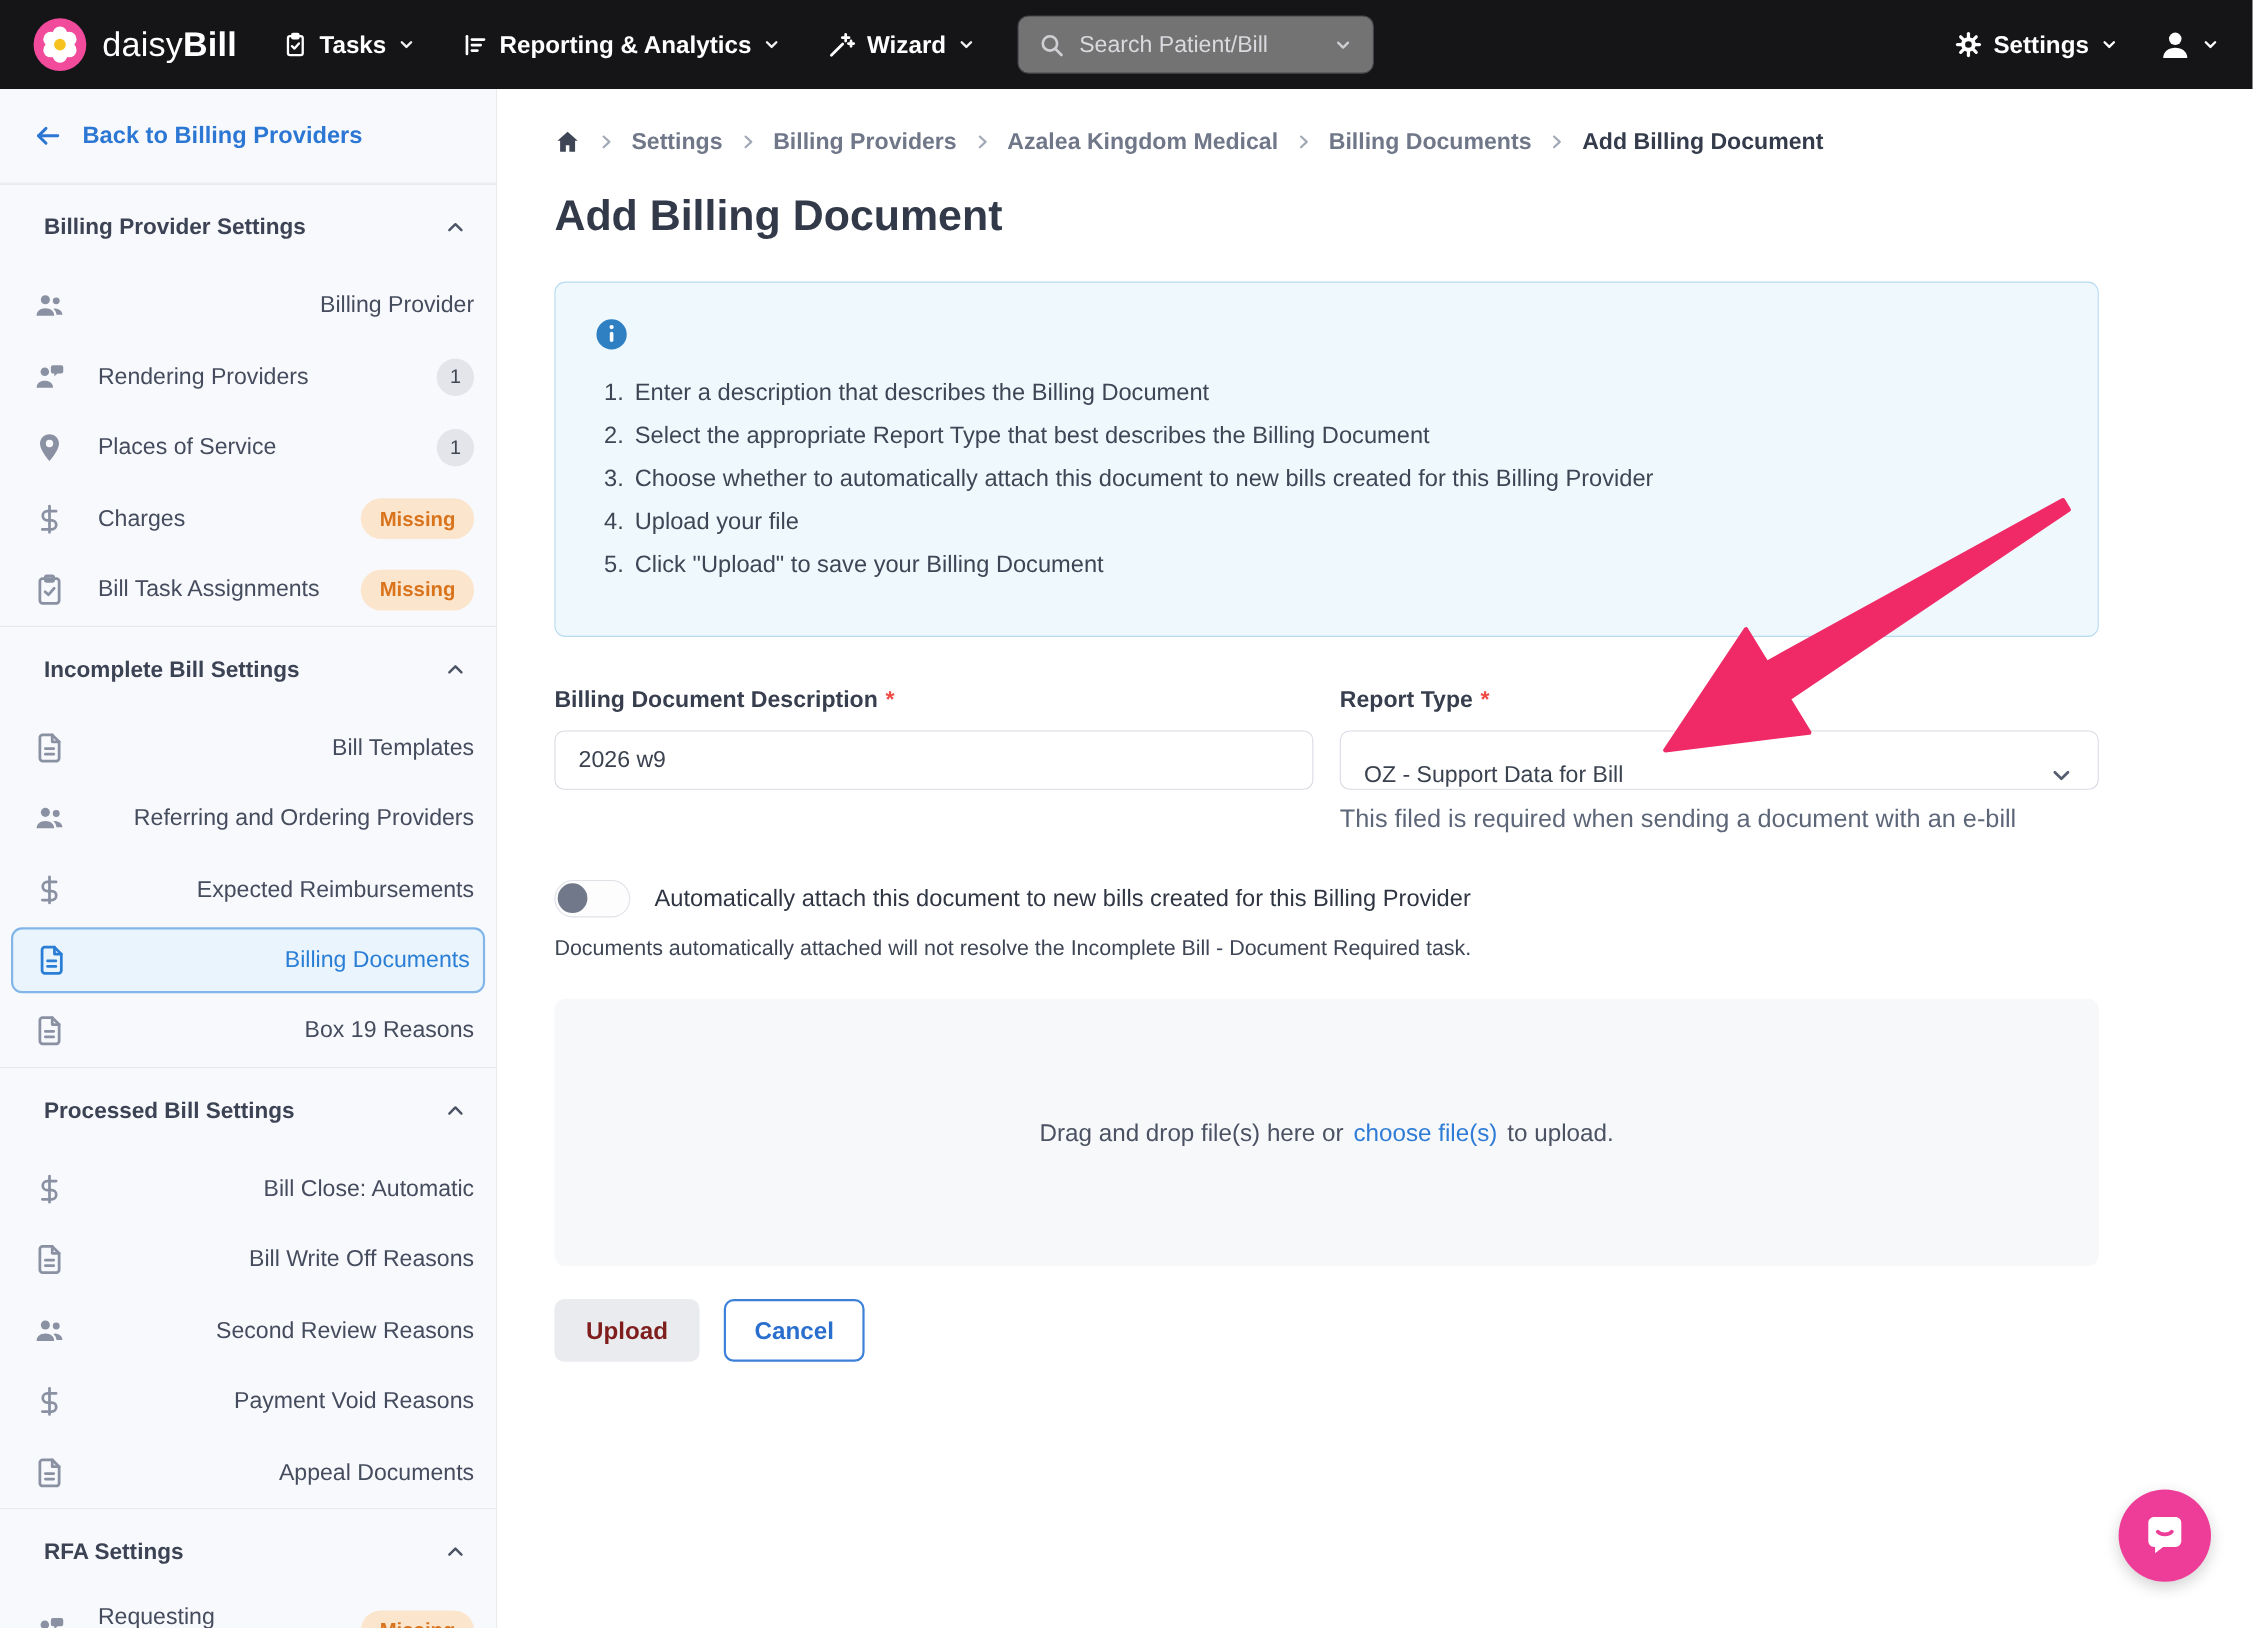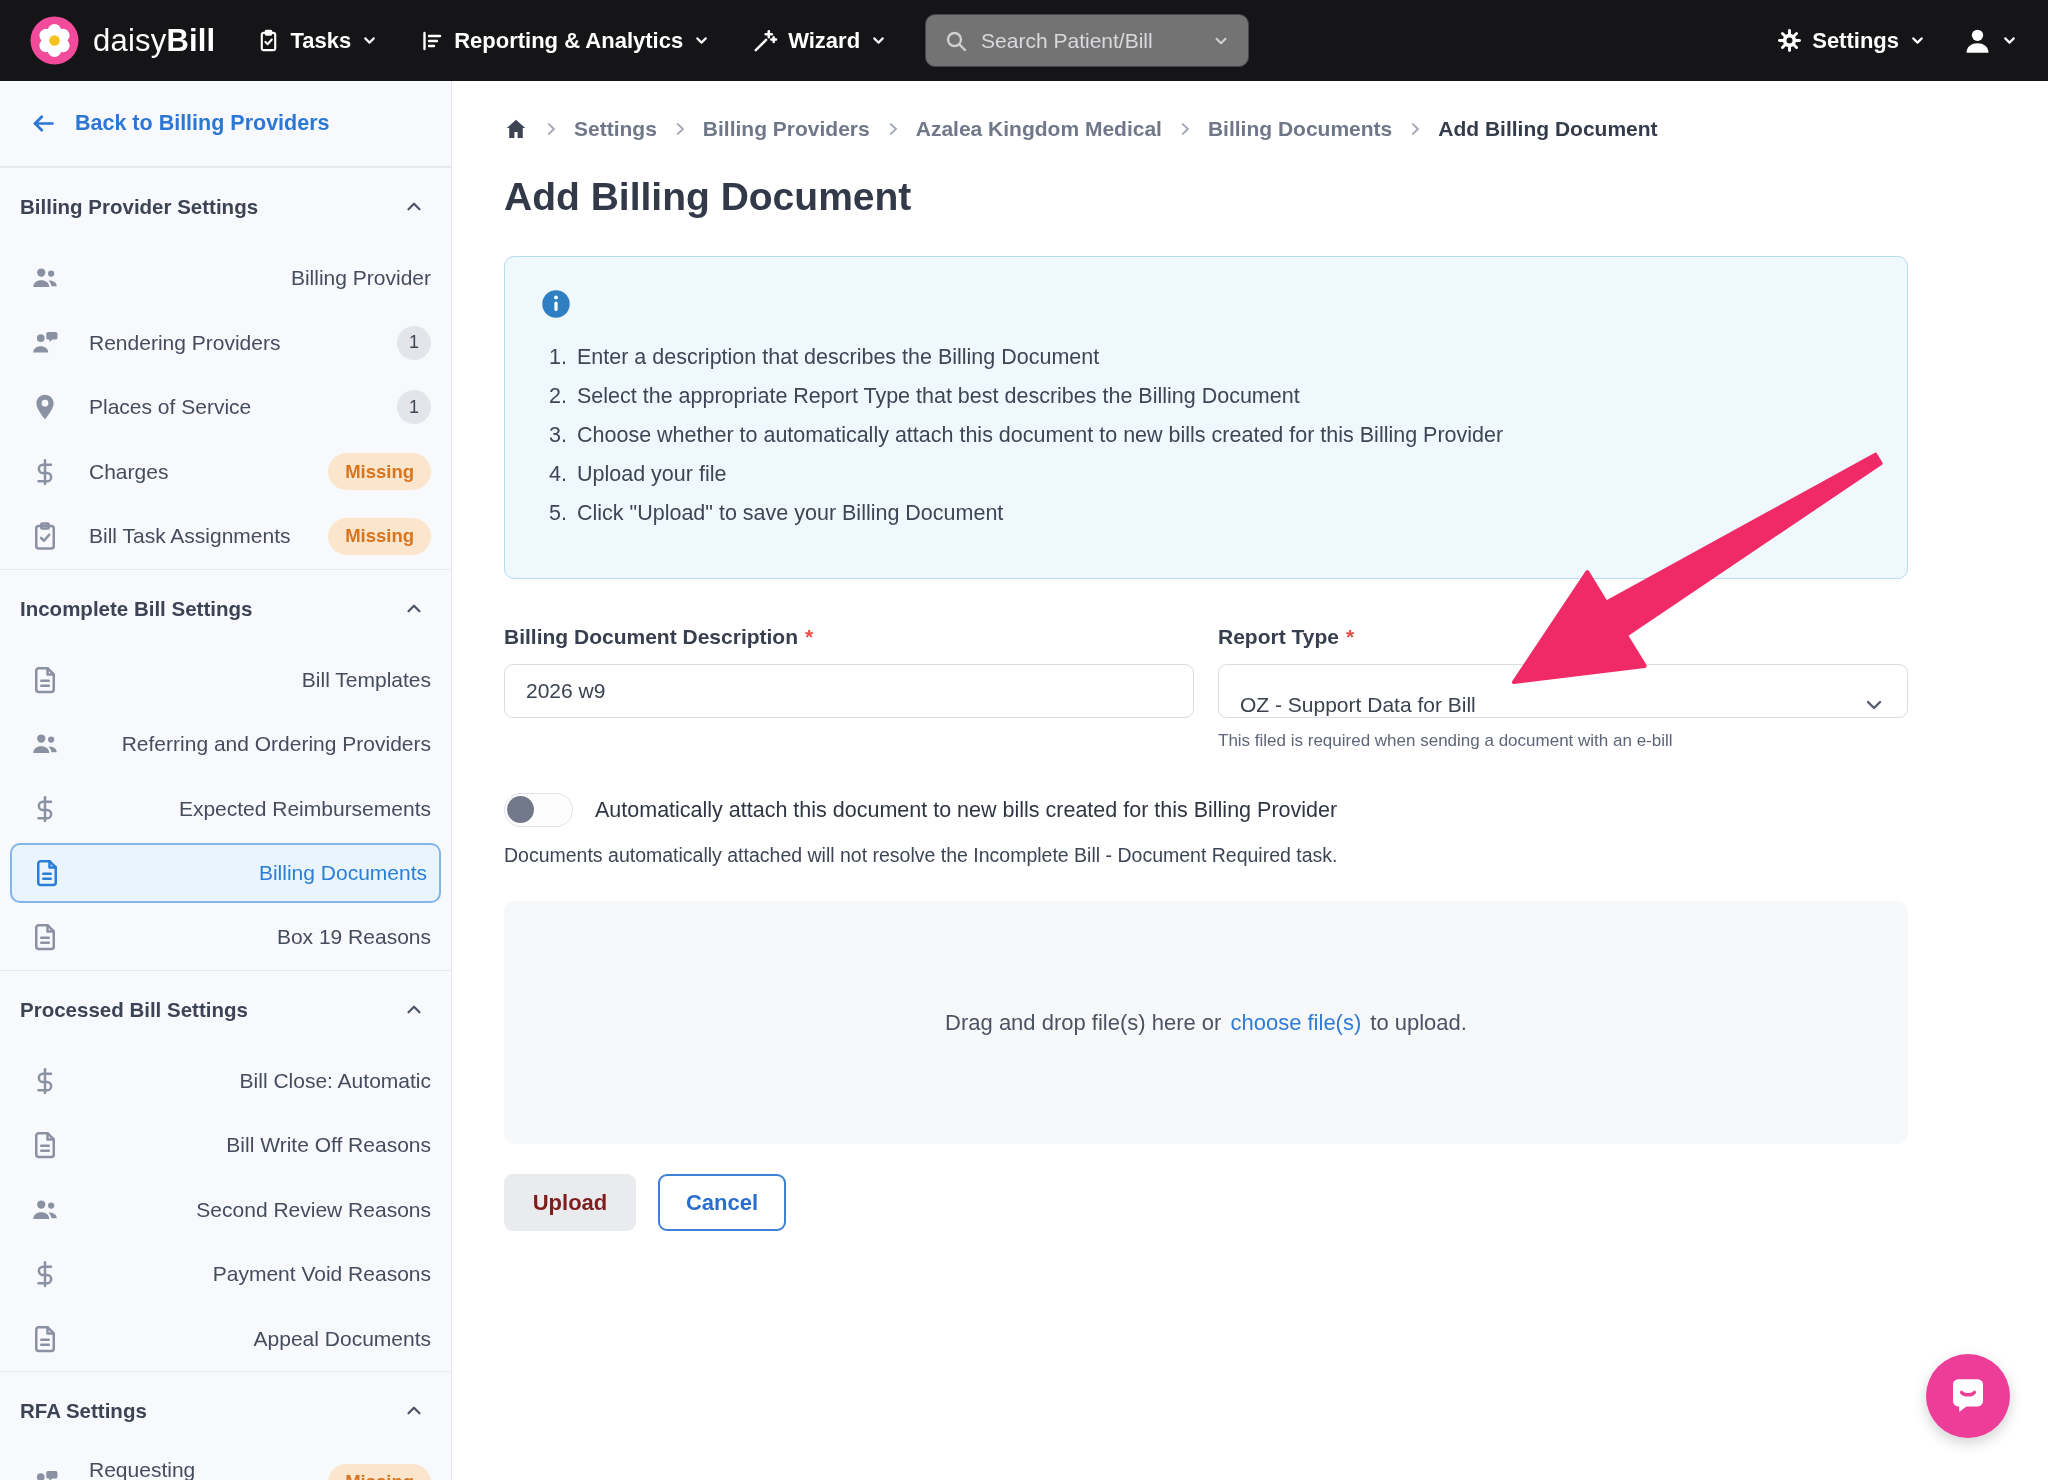--- a/index.html
+++ b/index.html
@@ -22,21 +22,21 @@
   .gear-wrap{display:flex;align-items:center;gap:10px;color:#fff;font-weight:700;font-size:22px;cursor:pointer;}
   .user-wrap{display:flex;align-items:center;gap:8px;cursor:pointer;}
 
   
   .sidebar{position:absolute;left:0;top:81px;width:452px;height:1399px;background:#f8f9fc;
            border-right:1px solid #e7e9ee;box-sizing:border-box;overflow:hidden;}
   .back-row{height:86px;display:flex;align-items:center;gap:18px;padding:0 30px;color:#2b77d3;
             font-weight:700;font-size:21.5px;border-bottom:1px solid #e7e9ee;cursor:pointer;box-sizing:border-box;}
   .section{border-top:1px solid #e7e9ee;}
   .section:first-of-type{border-top:none;}
-  .section-header{height:78px;display:flex;align-items:center;padding:0 26px 0 20px;font-weight:700;
+  .section-header{height:78px;display:flex;align-items:center;padding:0 26px 0 40px;font-weight:700;
                   font-size:20.5px;color:#3c4354;cursor:pointer;box-sizing:border-box;}
   .section-header .chev-up{margin-left:auto;color:#4c5365;}
   .item{height:64.5px;display:flex;align-items:center;gap:29px;padding:0 20px 0 30px;font-size:21px;
         color:#454c5e;cursor:pointer;box-sizing:border-box;justify-content:space-between;}
   .item .icn{width:30px;height:30px;color:#8a91a3;flex:none;display:flex;align-items:center;justify-content:center;}
   .item.selected{margin:2px 10px;height:60px;padding:0 12px 0 20px;border:2px solid #82b6e9;border-radius:10px;
                  background:#eaf4fd;color:#2a7ed6;}
   .item.selected .icn{color:#2a7ed6;}
   .badge-num{margin-left:auto;min-width:34px;height:34px;padding:0 6px;border-radius:17px;background:#e3e5ea;
              color:#3f4654;font-size:18px;display:flex;align-items:center;justify-content:center;box-sizing:border-box;}
@@ -63,21 +63,21 @@
   .field{width:690px;}
   .field-label{font-size:21px;font-weight:700;color:#373e4e;}
   .req{color:#ef4c46;margin-left:7px;font-weight:700;}
   .text-input{margin-top:15px;width:100%;height:54px;border:1.5px solid #d9dce3;border-radius:9px;
               padding:0 21px;font-size:21px;color:#3a414f;background:#fff;box-sizing:border-box;outline:none;
               font-family:inherit;}
   .select{margin-top:15px;width:100%;height:54px;border:1.5px solid #d9dce3;border-radius:9px;background:#fff;
           box-sizing:border-box;display:flex;align-items:flex-end;justify-content:space-between;padding:0 21px;
           font-size:21px;color:#3a414f;cursor:pointer;}
   .select .chev-dn{color:#555d6e;}
-  .help{margin-top:13px;font-size:17px;color:#5d6678;}
+  .help{margin-top:13px;font-size:23px;color:#5d6678;}
 
   .toggle-row{margin-top:42px;display:flex;align-items:center;gap:22px;}
   .toggle{width:69px;height:34px;border-radius:17px;background:#fdfdfe;border:1.5px solid #e0e2e8;
           position:relative;box-sizing:border-box;cursor:pointer;flex:none;}
   .knob{position:absolute;left:2px;top:2px;width:27px;height:27px;border-radius:50%;background:#707889;}
   .toggle-label{font-size:21.5px;color:#2f3542;}
   .note{margin-top:17px;font-size:19.5px;color:#3e4554;}
 
   .dropzone{margin-top:34px;width:1404px;height:243px;background:#f7f8fa;border-radius:10px;
             display:flex;align-items:center;justify-content:center;font-size:22px;color:#4b5263;}

